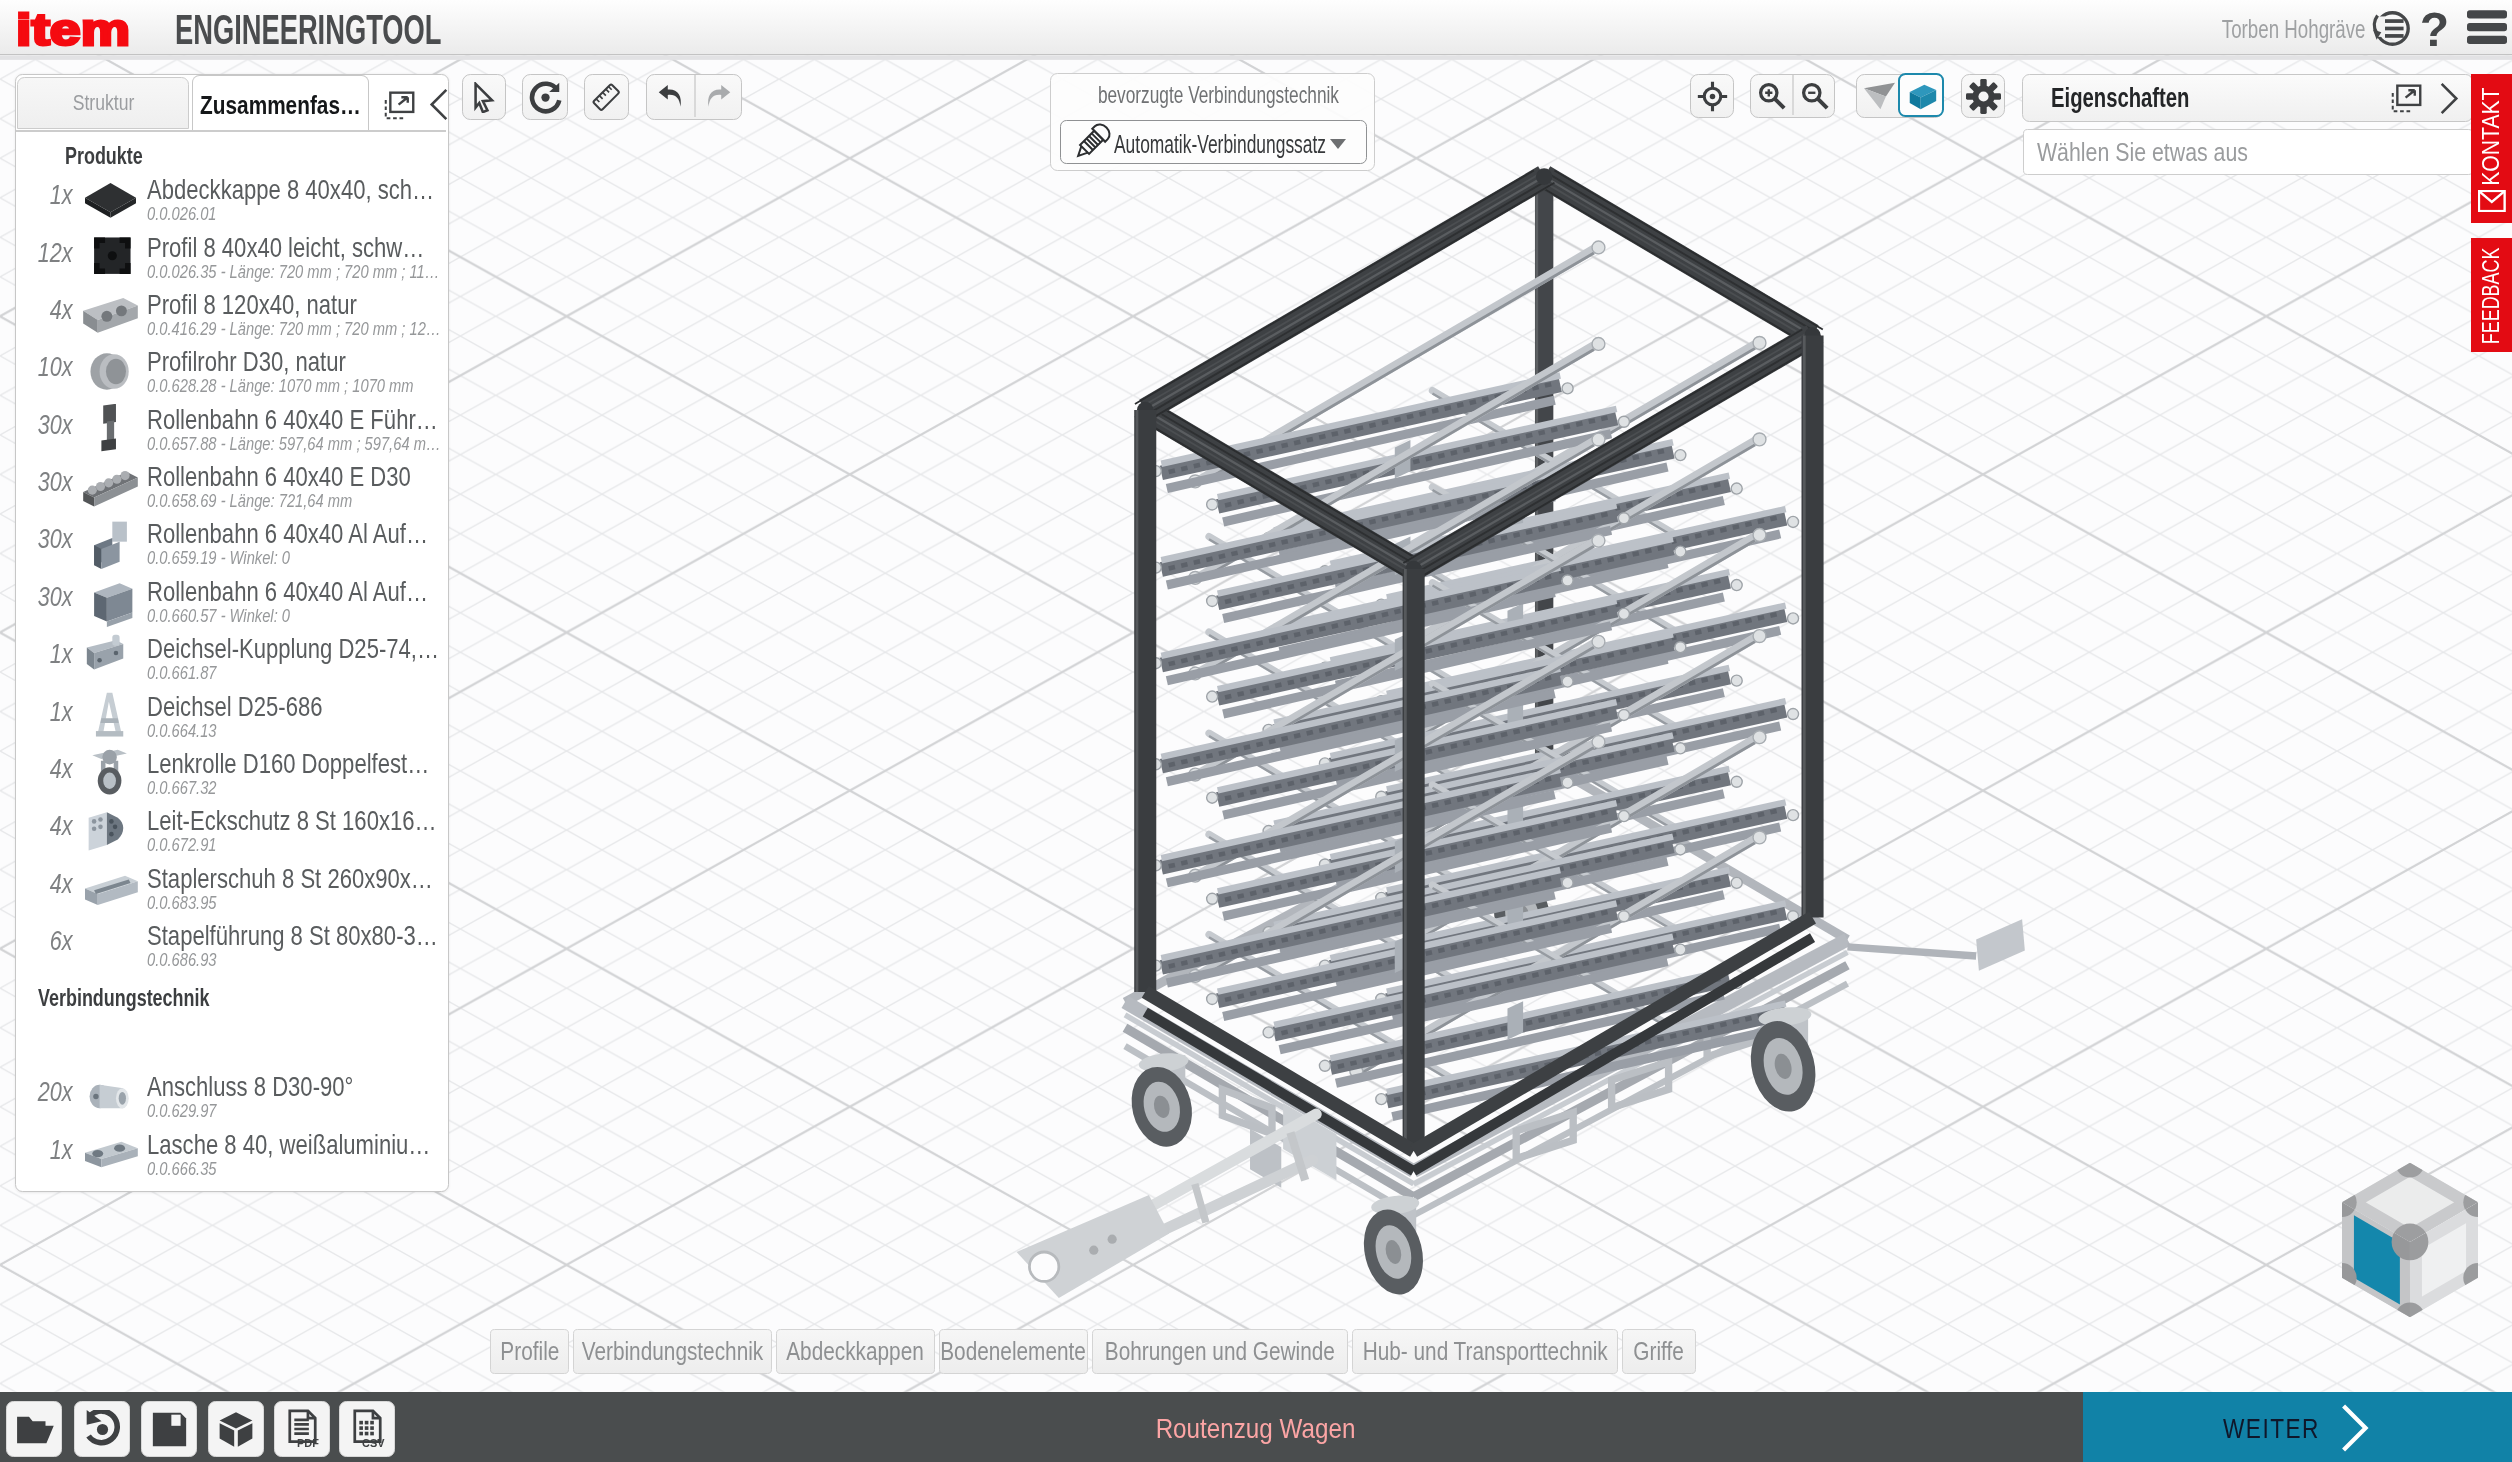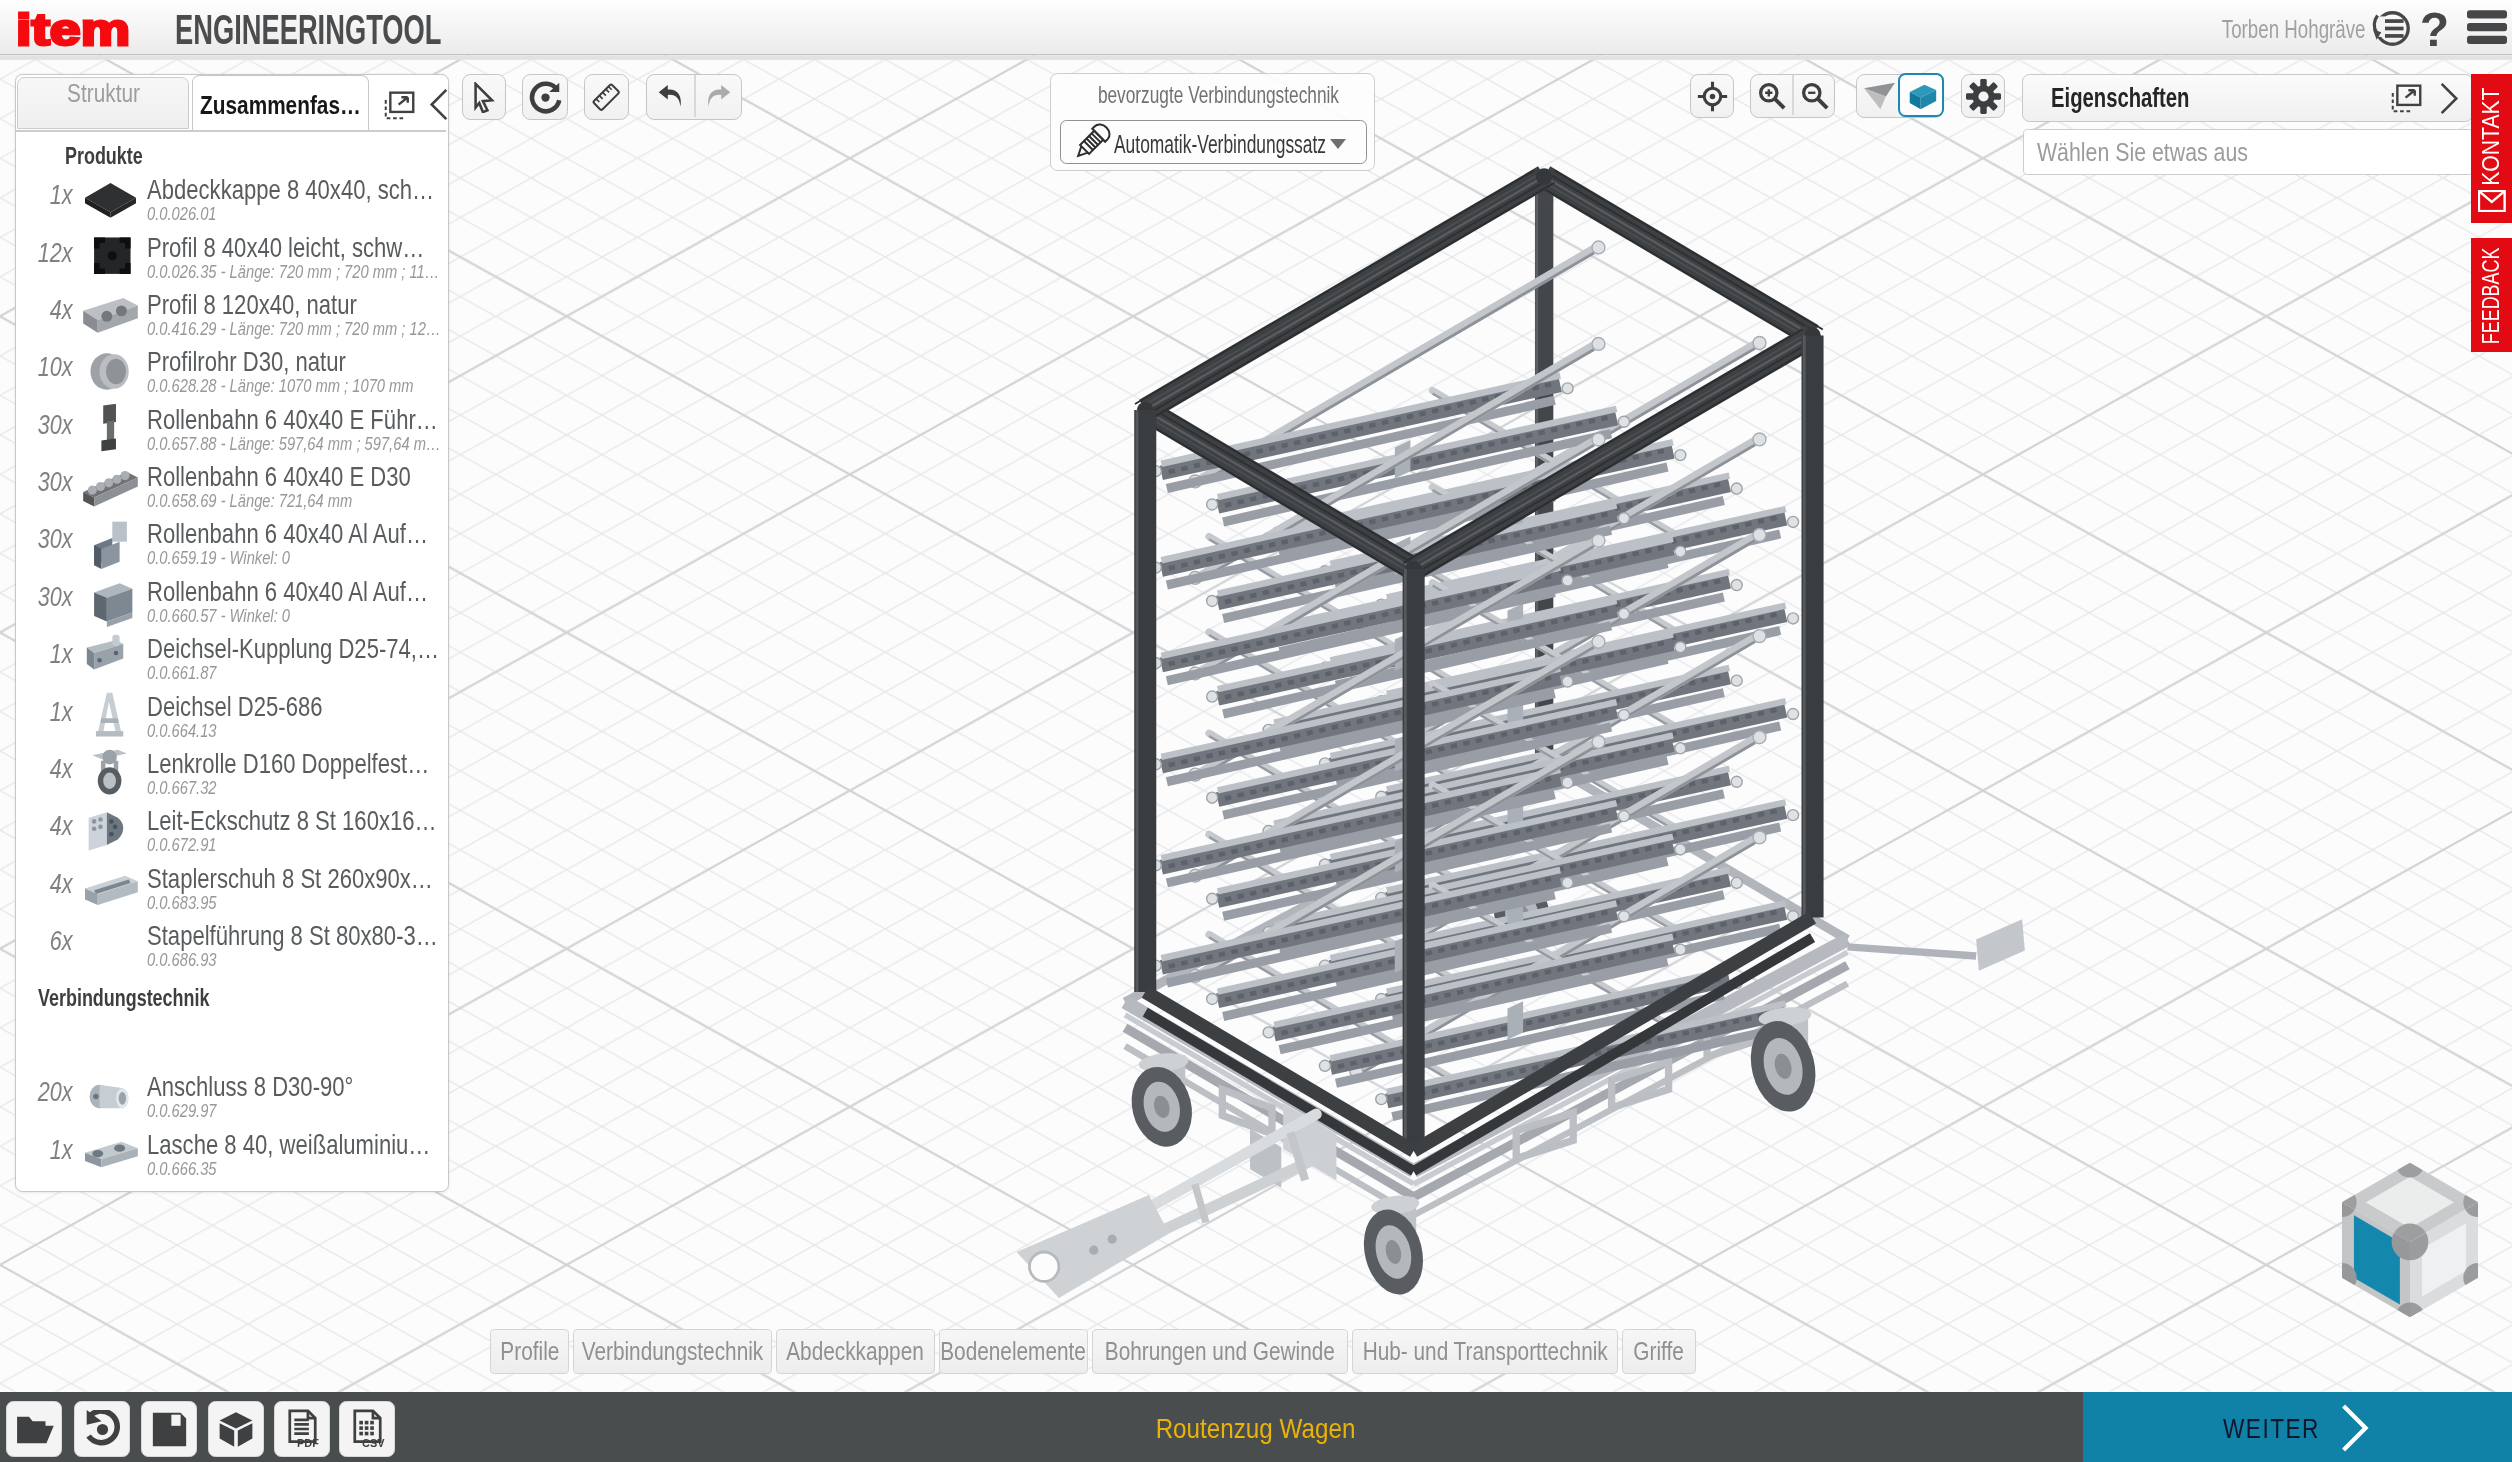--- a/index.html
+++ b/index.html
@@ -10,21 +10,21 @@
 .cxr{display:inline-block;transform:scaleX(.8);transform-origin:100% 50%;white-space:nowrap;}
 .cxc{display:inline-block;transform:scaleX(.8);transform-origin:50% 50%;white-space:nowrap;}
 #hdr{position:absolute;left:0;top:0;width:2512px;height:55px;background:linear-gradient(#fefefe,#ebebeb);border-bottom:1.8px solid #c3c3c3;z-index:30;}
 #logo{position:absolute;left:15.6px;top:4.6px;font-size:44px;font-weight:700;color:#f50a10;-webkit-text-stroke:2.9px #f50a10;letter-spacing:0px;transform:scaleX(1.26);transform-origin:0 50%;}
 #apptitle{position:absolute;left:175px;top:5.5px;font-size:42px;font-weight:700;color:#4a4c4e;}
 #uname{position:absolute;right:147px;top:13.8px;font-size:26px;color:#9fa1a3;}
 #cv{position:absolute;left:0;top:55px;z-index:0;}
 .btn{position:absolute;background:linear-gradient(#f9f9f9,#f1f1f1);border:1.8px solid #c5c5c5;border-radius:8.3px;z-index:20;}
 .tbtn{display:flex;align-items:center;justify-content:center;}
 #lpanel{position:absolute;left:14.7px;top:74px;width:434px;height:1118px;background:#fff;border:1.8px solid #c7c7c7;border-radius:7.4px;z-index:20;box-shadow:0 0.9px 2.8px rgba(0,0,0,.08);}
-#tabstruk{position:absolute;left:1.8px;top:1.8px;width:172px;height:52px;background:linear-gradient(#f7f7f7,#efefef);border:1.8px solid #cccccc;border-radius:7.4px 7.4px 0 0;display:flex;align-items:flex-start;justify-content:center;font-size:26px;color:#9b9da0;}
+#tabstruk{position:absolute;left:1.8px;top:1.8px;width:172px;height:52px;background:linear-gradient(#f7f7f7,#efefef);border:1.8px solid #cccccc;border-radius:7.4px 7.4px 0 0;display:flex;align-items:center;justify-content:center;font-size:22px;color:#9b9da0;}
 #tabzus{position:absolute;left:176px;top:0px;width:177px;height:59px;background:#fff;border:1.8px solid #c7c7c7;border-bottom:none;border-radius:7.4px 7.4px 0 0;display:flex;align-items:center;justify-content:center;font-size:26px;font-weight:700;color:#151719;}
 #lhdrline{position:absolute;left:0;top:55px;width:430px;height:1.8px;background:#ccc;}
 #plist{position:absolute;left:0;top:57px;width:430px;height:1057px;background:#fff;border-radius:0 0 7.4px 7.4px;overflow:hidden;}
 .seclab{font-size:23px;font-weight:700;color:#3c3e40;}
 .prow{position:absolute;left:0;width:430px;height:57px;}
 .pqty{position:absolute;left:0px;top:5.5px;width:57px;text-align:right;font-size:27px;font-style:italic;color:#7e8082;}
 .pico{position:absolute;left:64px;top:0px;width:61px;height:51px;}
 .ptit{position:absolute;left:131px;top:0px;font-size:27.6px;color:#595c5e;}
 .psub{position:absolute;left:131px;top:29px;font-size:18.4px;font-style:italic;color:#96989a;}
 #ddwrap{position:absolute;left:1050px;top:73px;width:325px;height:98px;background:rgba(253,253,253,.92);border:1.8px solid #cdcdcd;border-radius:7.4px;z-index:20;text-decoration:underline;}
@@ -34,21 +34,21 @@
 #ddcaret{position:absolute;right:20px;top:17.5px;width:0;height:0;border-left:8.3px solid transparent;border-right:8.3px solid transparent;border-top:10px solid #6d6f71;}
 #rpanel{position:absolute;left:2022px;top:74px;width:451px;height:48px;background:linear-gradient(#fbfbfb,#f0f0f0);border:1.8px solid #c7c7c7;border-radius:7.4px;z-index:20;}
 #rtitle{position:absolute;left:27.6px;top:8.3px;font-size:27px;font-weight:700;color:#232527;}
 #rinput{position:absolute;left:2023px;top:129px;width:450px;height:46px;background:#fff;border:1.8px solid #cdcdcd;border-radius:4.6px;z-index:20;display:flex;align-items:center;padding-left:13px;}
 #rinput span{font-size:26px;color:#9a9c9e;}
 .redtab{position:absolute;left:2471px;width:41px;background:#e30b13;color:#fff;z-index:25;}
 #cattabs{position:absolute;left:490px;top:1329px;height:45px;display:flex;gap:4px;z-index:20;}
 .cattab{height:45px;background:linear-gradient(#f6f6f6,#ededed);border:1.8px solid #d4d4d4;border-radius:4.6px;display:flex;align-items:center;justify-content:center;font-size:26px;color:#8e9092;}
 #bbar{position:absolute;left:0;top:1392px;width:2512px;height:71px;background:#4a4d4e;z-index:30;}
 .fbtn{position:absolute;top:9.2px;width:56px;height:56px;background:#f4f4f4;border-radius:7.4px;border:1.8px solid #d8d8d8;display:flex;align-items:center;justify-content:center;}
-#bartitle{position:absolute;left:0;top:20px;width:2512px;text-align:center;font-size:28.5px;color:#eab308;}
+#bartitle{position:absolute;left:0;top:20px;width:2512px;text-align:center;font-size:28.5px;color:#fca5a5;}
 #weiter{position:absolute;left:2083px;top:1392px;width:429px;height:71px;background:#1182a7;color:#fff;z-index:31;}
 #weiter .wt{position:absolute;left:140px;top:21px;font-size:27.6px;letter-spacing:1.8px;color:#0f172a;}
 </style>
 </head>
 <body>
 <div id="page">
 
 <svg id="cv" width="2512" height="1337" viewBox="0 60 2733 1454">
 <defs>
 <pattern id="gmin" width="77.05" height="43" patternUnits="userSpaceOnUse">

